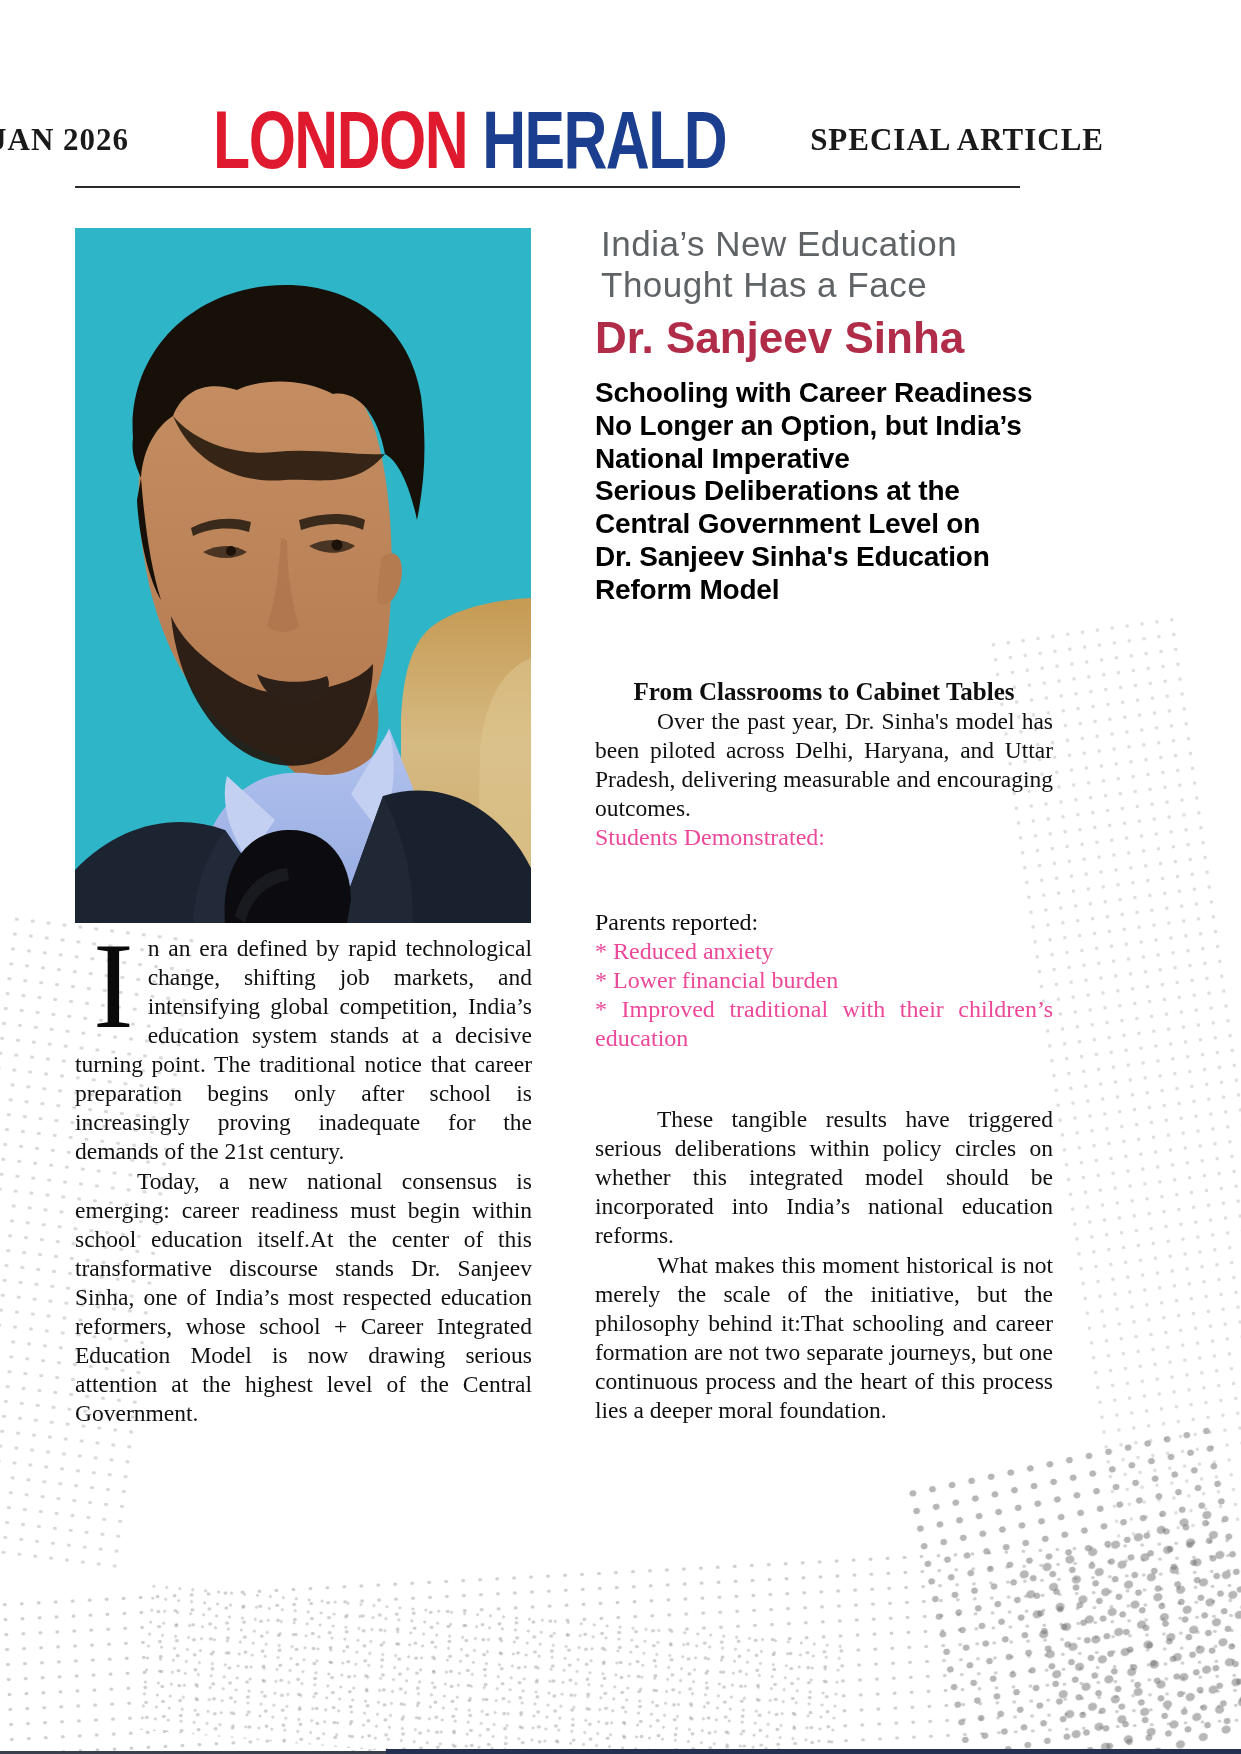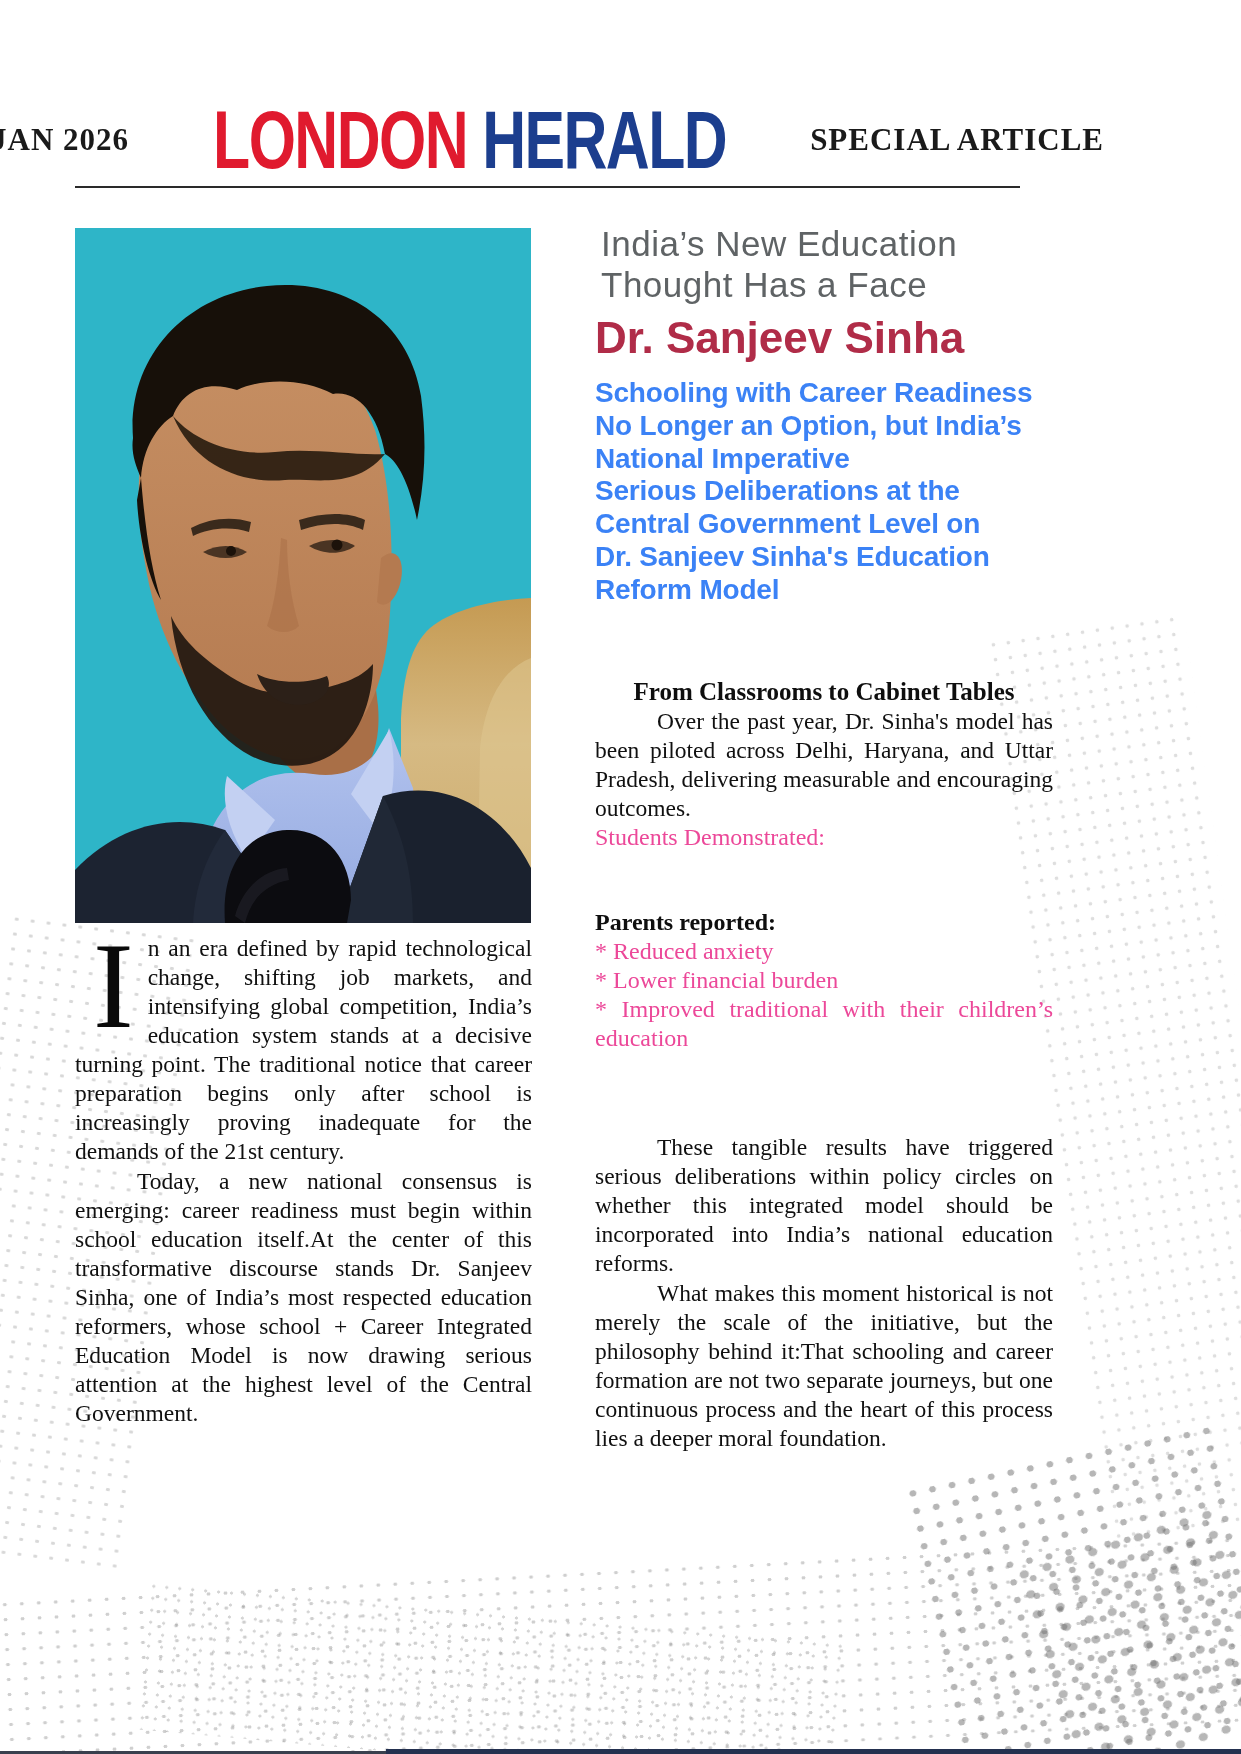--- a/index.html
+++ b/index.html
@@ -69,35 +69,35 @@
     font-size:35px;line-height:1.17;color:var(--title_gray,#5f6365);
     letter-spacing:.5px;padding-left:6px;
   }
   .big-name{
     font-family:"Liberation Sans", sans-serif;font-weight:700;
     font-size:44px;line-height:1.05;color:var(--name_red,#b02c48);
     letter-spacing:0;margin-top:9px;white-space:nowrap;
   }
   .subhead{
     font-family:"Liberation Sans", sans-serif;font-weight:700;
-    font-size:28px;line-height:1.17;color:#3b82f6;margin-top:16px;letter-spacing:-.2px;
+    font-size:28px;line-height:1.17;color:#000000;margin-top:16px;letter-spacing:-.2px;
   }
   .section-heading{
     font-weight:700;font-size:25px;text-align:center;color:#0e0e0e;
     margin-top:72px;
   }
   .body-par{
     font-size:23.5px;line-height:29px;text-align:justify;color:#101010;
     margin-top:1px;
   }
   .indent{text-indent:62px;}
   .plain-line{font-size:24px;line-height:29px;color:#ec4899;text-align:justify;}
-  .bold-label{font-weight:700;font-size:24px;line-height:29px;color:#0e0e0e;}
+  .bold-label{font-weight:400;font-size:24px;line-height:29px;color:#0e0e0e;}
   .parents-block{margin-top:56px;}
-  .gap-par{margin-top:80px;}
+  .gap-par{margin-top:52px;}
   
   .lcol{position:absolute;left:75px;top:933px;width:457px;}
   .dropcap{
     float:left;font-family:"Liberation Serif", serif;font-weight:400;
     font-size:122px;line-height:.76;color:#0a0a0a;margin:6px 14px 0 18px;
   }
   .bottom-rule{position:absolute;left:0;bottom:0;width:1241px;height:3px;background:#39404e;}
   .bottom-rule-right{position:absolute;right:0;bottom:0;width:855px;height:5px;background:#23304f;}
 </style>
 </head>

